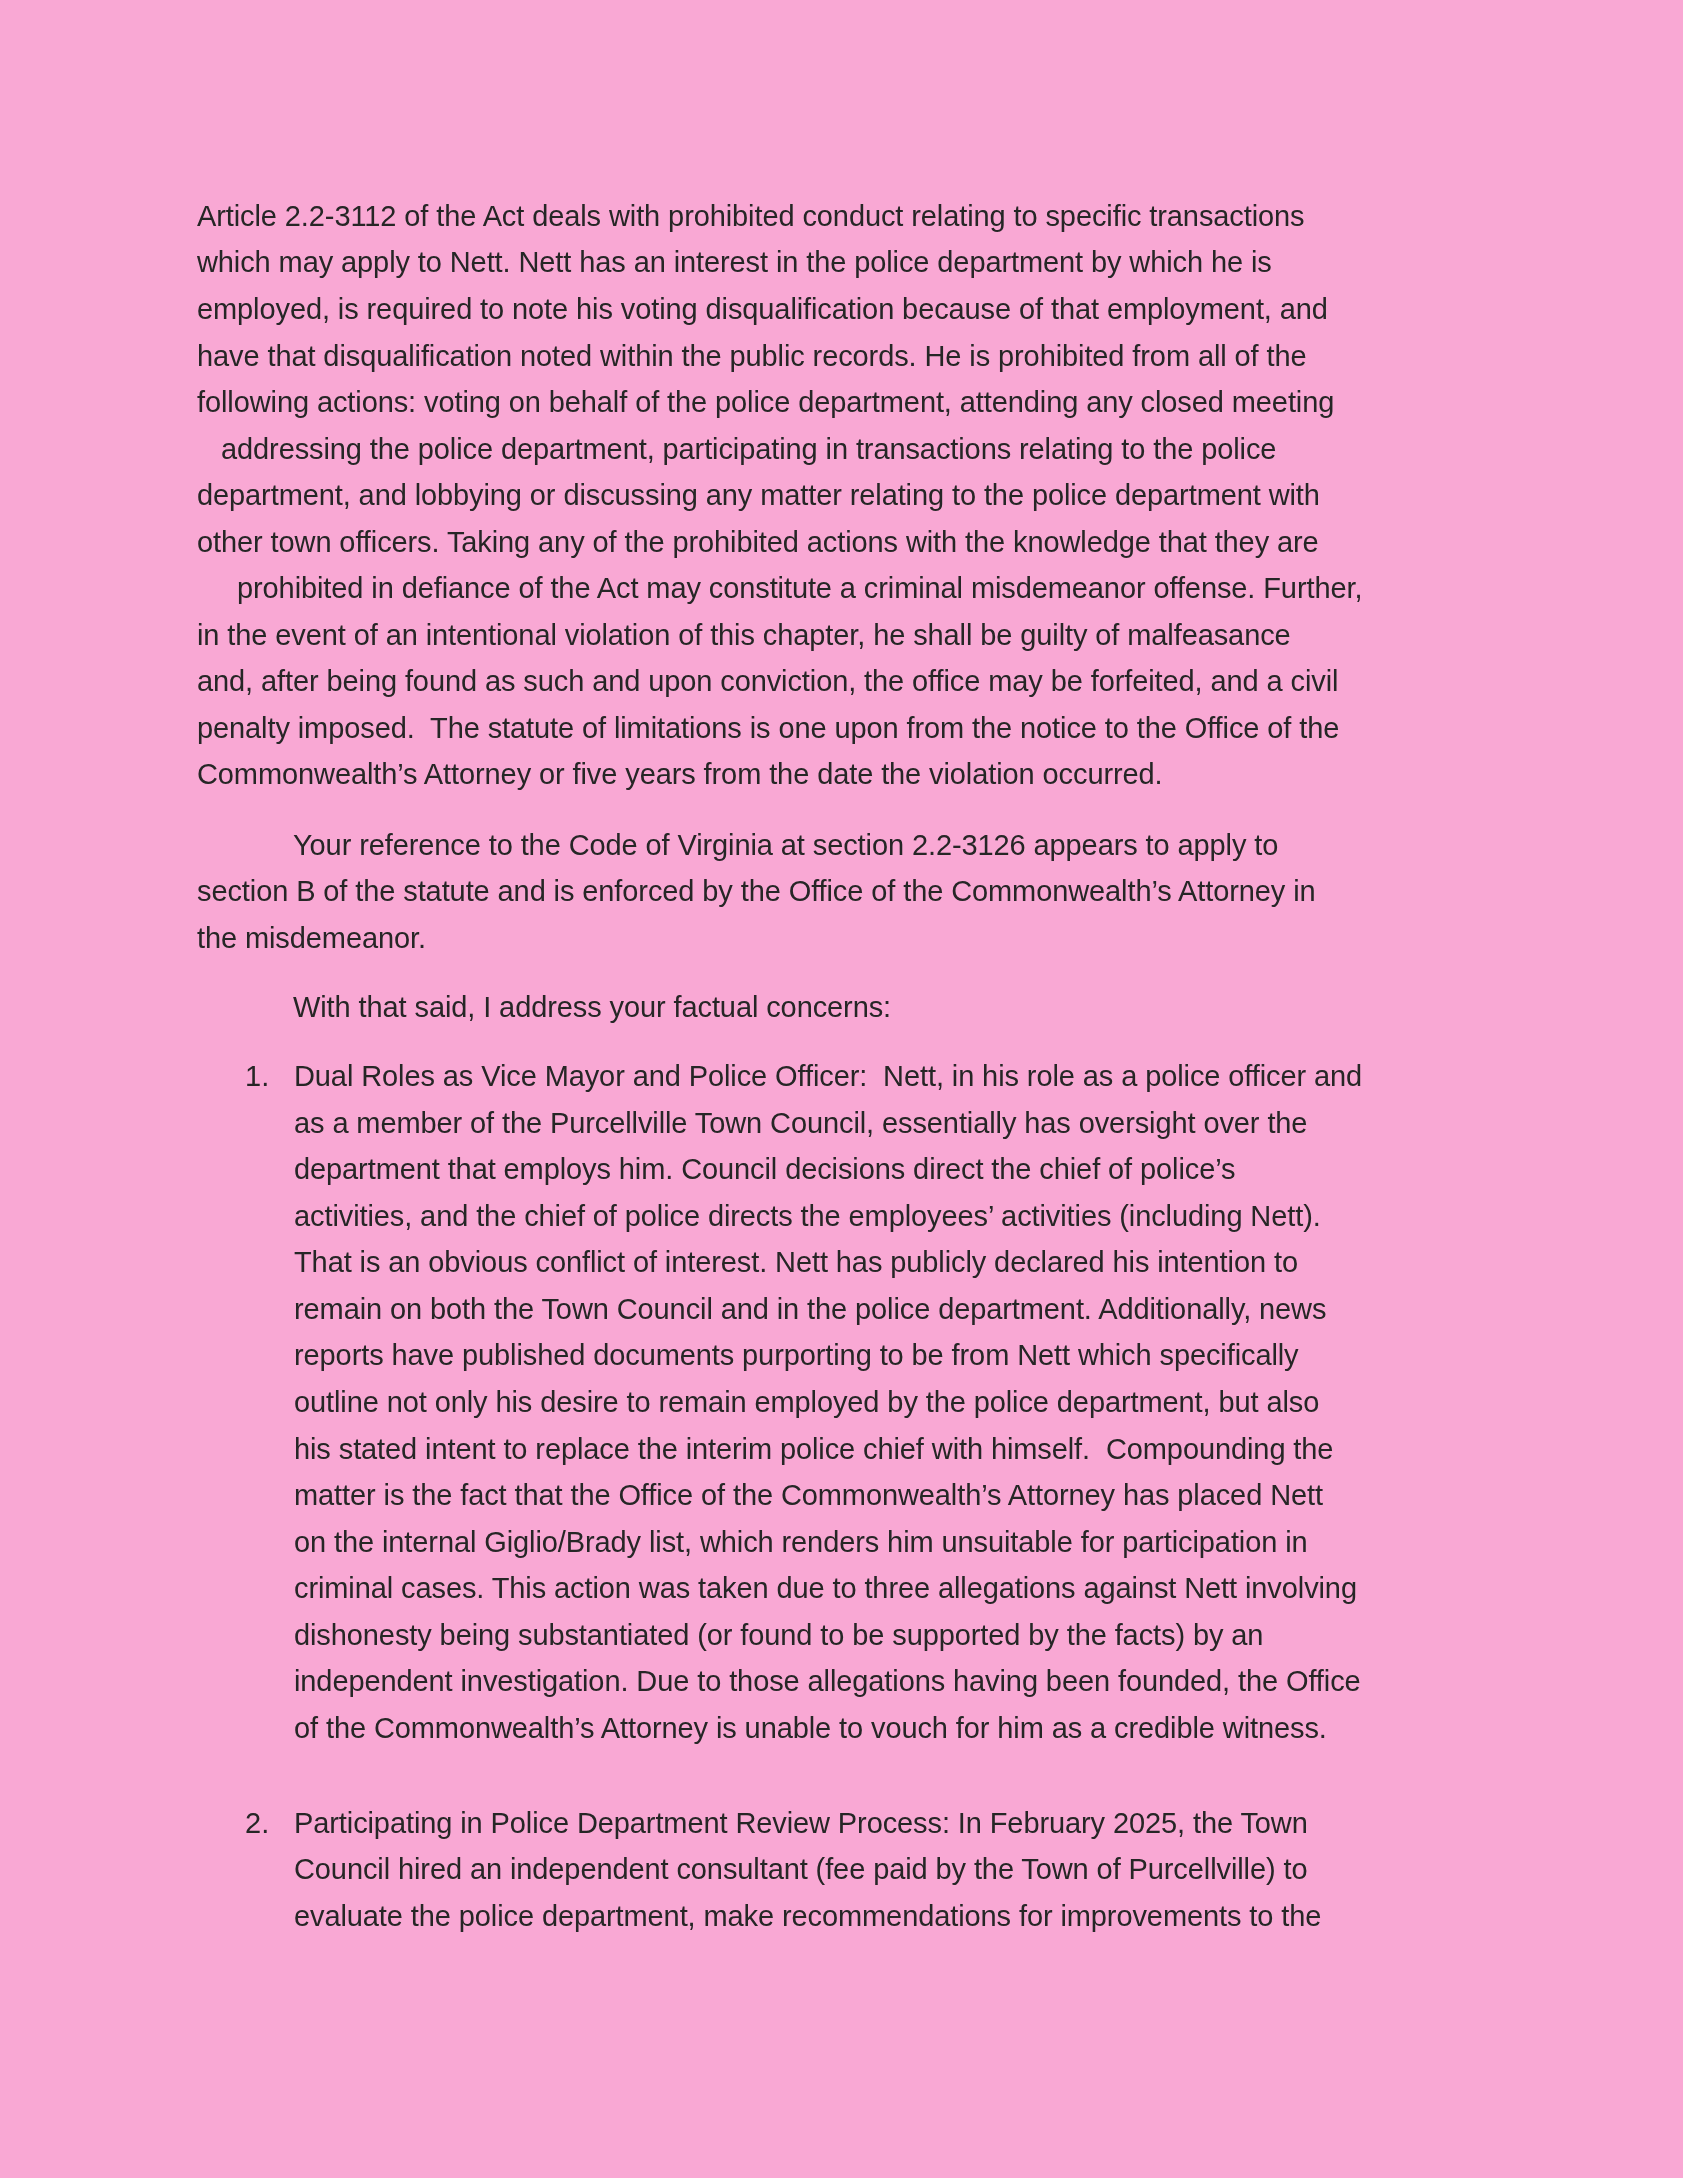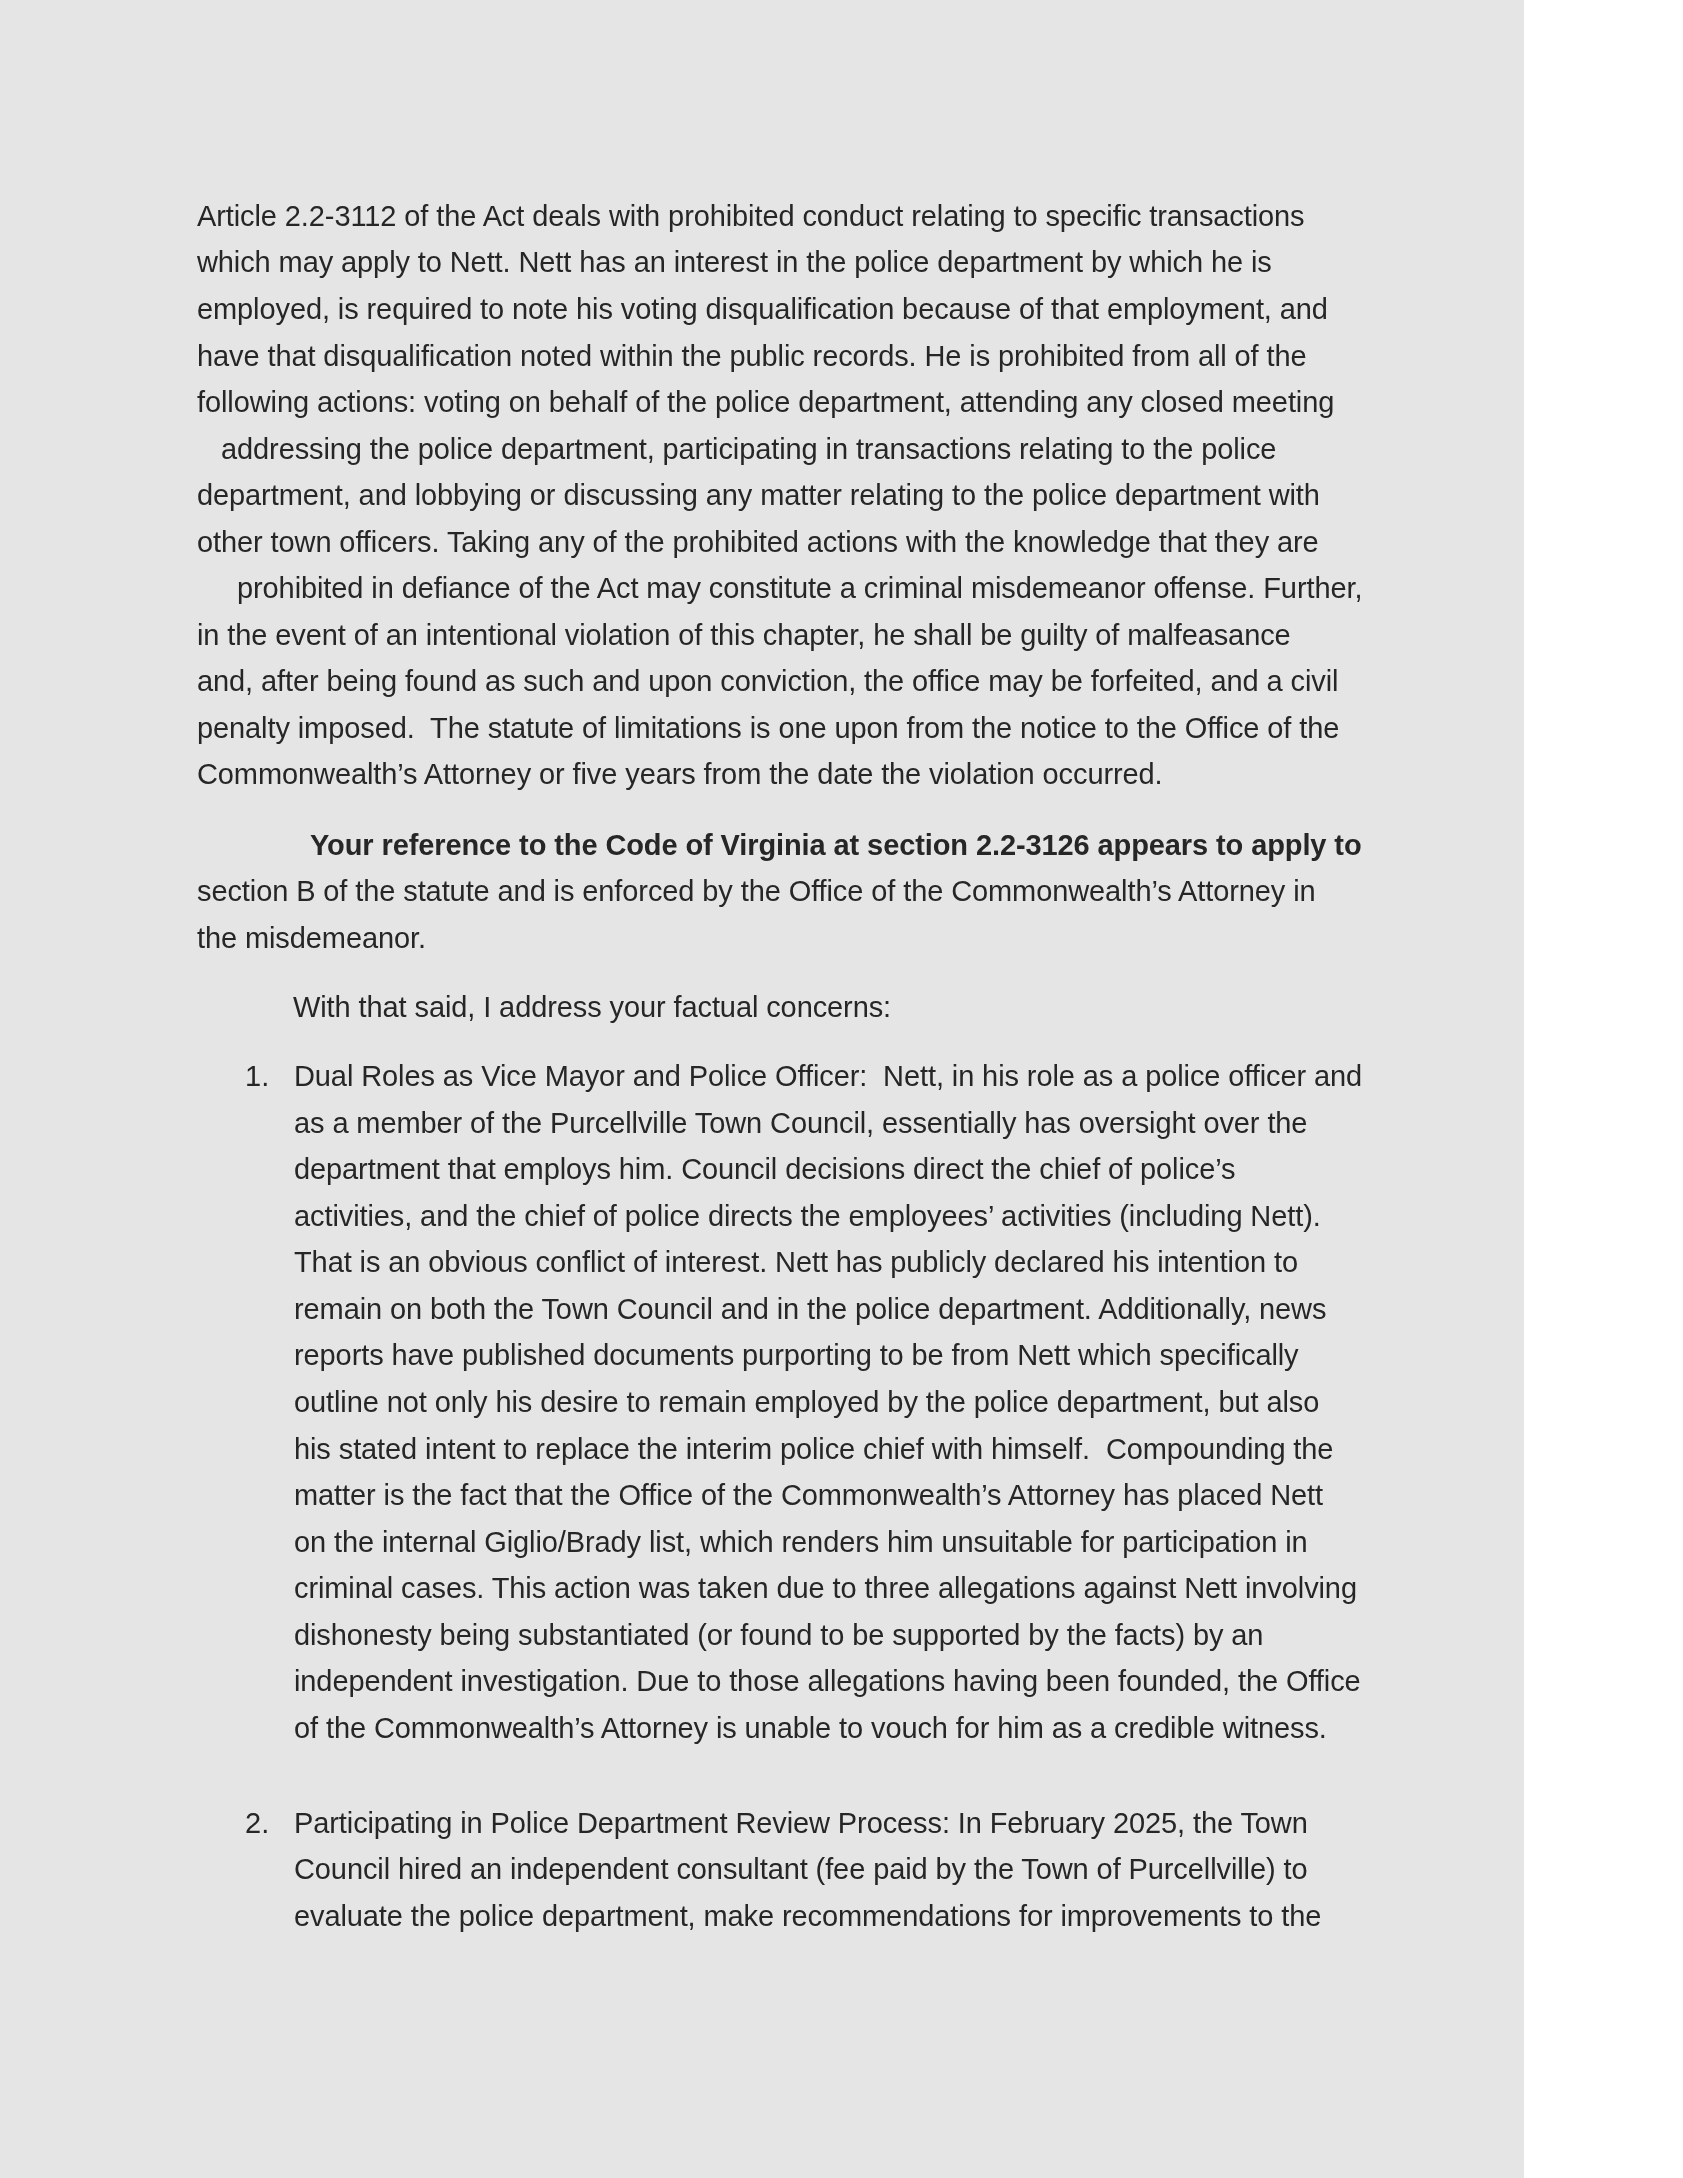--- a/index.html
+++ b/index.html
@@ -1,17 +1,17 @@
 <!DOCTYPE html>
 <html><head>
 <meta charset="utf-8">
 <style>
   html, body { margin: 0; padding: 0; background: #ffffff; }
   body { width: 1683px; height: 2178px; position: relative; overflow: hidden; }
-  .page { position: absolute; left: 0; top: 0; width: 1524px; height: 2178px; background: #e5e5e5; }
+  .page { position: absolute; left: 0; top: 0; width: 1683px; height: 2178px; background: #f9a8d4; }
   .line {
     position: absolute;
     font-family: "Liberation Sans", sans-serif;
     font-size: 29px;
     line-height: 29px;
     color: #262626;
     white-space: pre;
     letter-spacing: -0.1px;
   }
   .num {
@@ -38,21 +38,21 @@
     <div class="line" style="left:197px; top:481px;">department, and lobbying or discussing any matter relating to the police department with</div>
     <div class="line" style="left:197px; top:528px;">other town officers. Taking any of the prohibited actions with the knowledge that they are</div>
     <div class="line" style="left:197px; top:574px;margin-left:40px;">prohibited in defiance of the Act may constitute a criminal misdemeanor offense. Further,</div>
     <div class="line" style="left:197px; top:621px;">in the event of an intentional violation of this chapter, he shall be guilty of malfeasance</div>
     <div class="line" style="left:197px; top:667px;">and, after being found as such and upon conviction, the office may be forfeited, and a civil</div>
     <div class="line" style="left:197px; top:714px;">penalty imposed.  The statute of limitations is one upon from the notice to the Office of the</div>
     <div class="line" style="left:197px; top:760px;">Commonwealth’s Attorney or five years from the date the violation occurred.</div>
   </div>
 
   <div>
-    <div class="line" style="left:310px; top:831px;font-weight:bold;">Your reference to the Code of Virginia at section 2.2-3126 appears to apply to</div>
+    <div class="line" style="left:293px; top:831px;">Your reference to the Code of Virginia at section 2.2-3126 appears to apply to</div>
     <div class="line" style="left:197px; top:877px;">section B of the statute and is enforced by the Office of the Commonwealth’s Attorney in</div>
     <div class="line" style="left:197px; top:924px;">the misdemeanor.</div>
   </div>
 
   <div>
     <div class="line" style="left:293px; top:993px;">With that said, I address your factual concerns:</div>
   </div>
 
   <div>
     <div>

